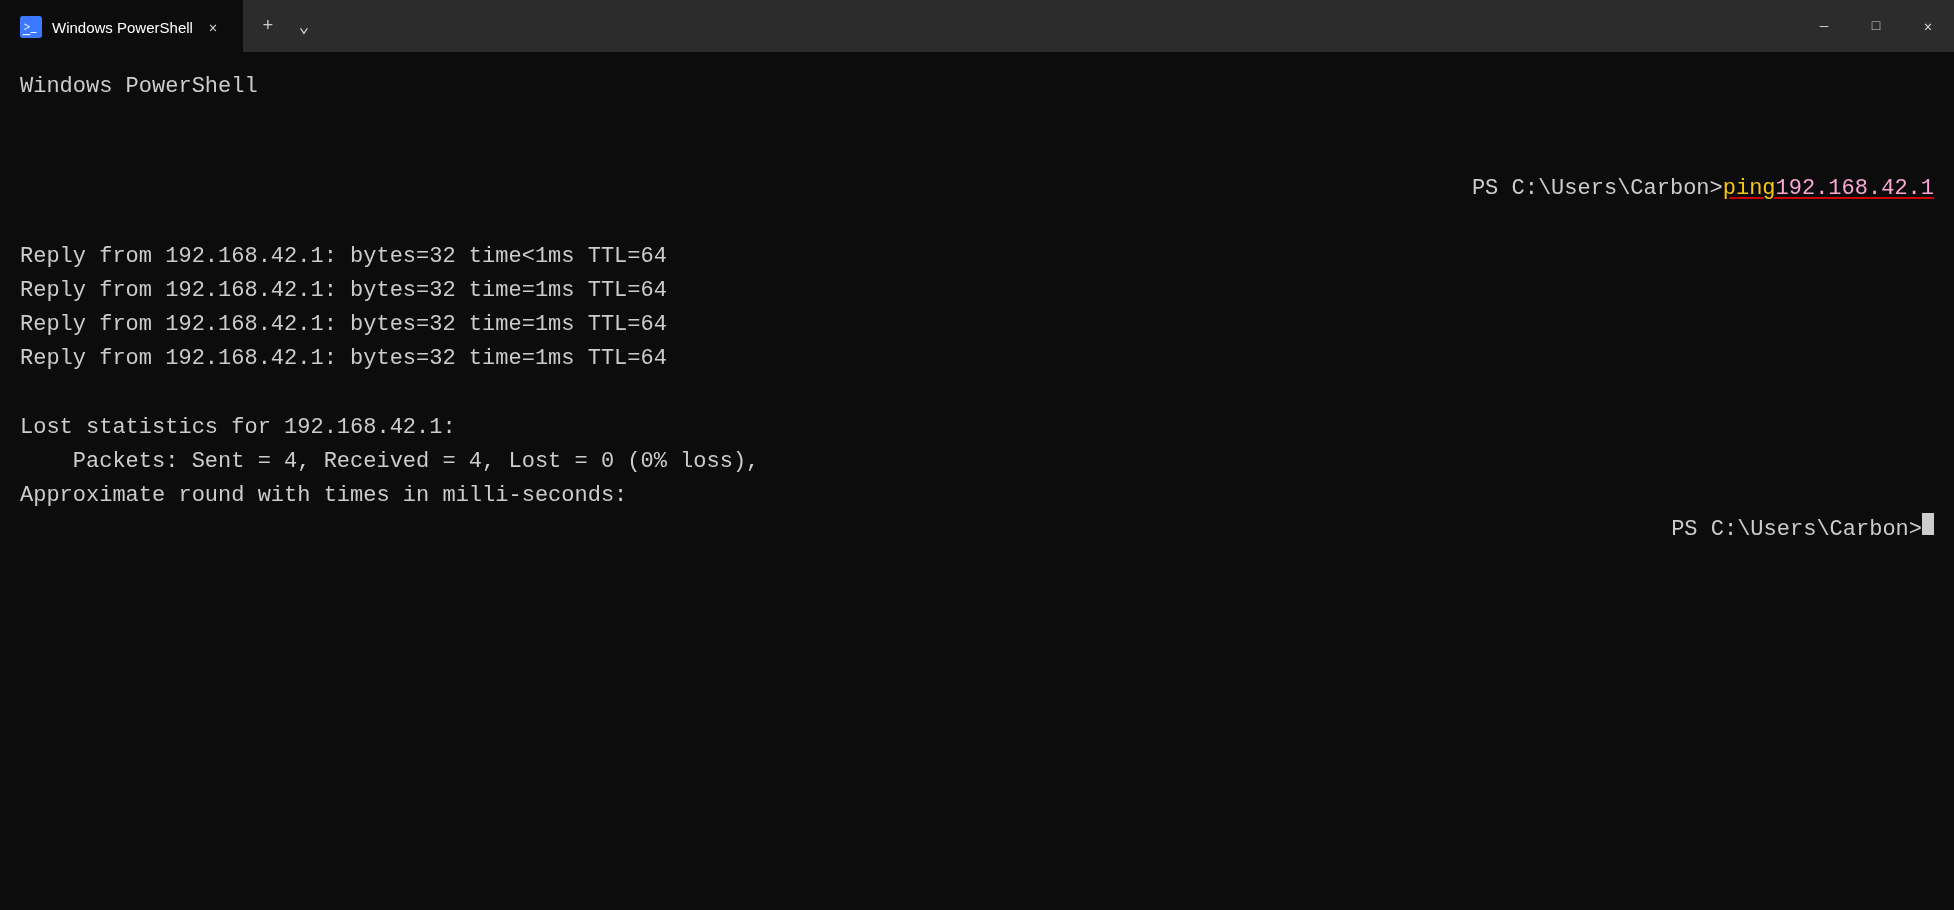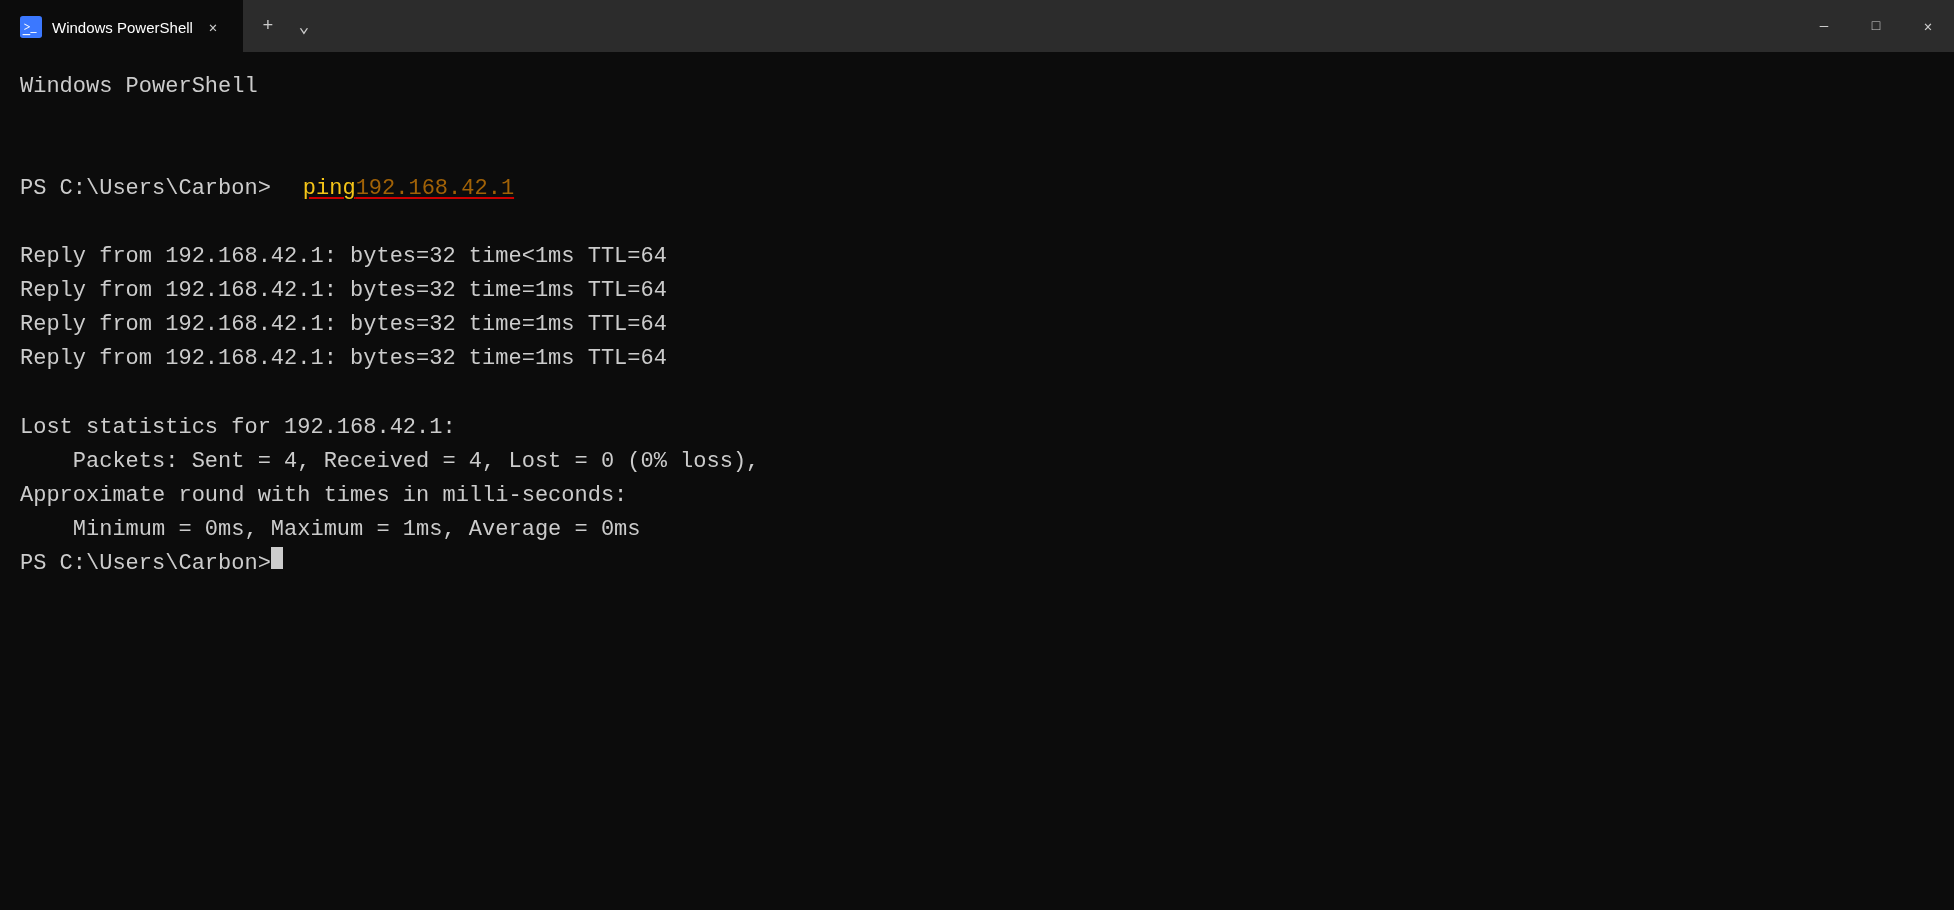--- a/index.html
+++ b/index.html
@@ -132,36 +132,36 @@
     .terminal-line.empty {
       height: 34px;
     }
 
     .prompt-line {
       display: flex;
       align-items: baseline;
       font-size: 22px;
       line-height: 1.55;
       font-family: 'Courier New', Courier, monospace;
+      justify-content: flex-end;
     }
 
     .prompt-text {
       color: #cccccc;
     }
 
     .cmd-ping {
       color: #f5c518;
       text-decoration: underline;
       text-decoration-color: #cc0000;
       text-underline-offset: 3px;
-      margin-left: 32px;
     }
 
     .cmd-args {
-      color: #a16207;
+      color: #f9a8d4;
       text-decoration: underline;
       text-decoration-color: #cc0000;
       text-underline-offset: 3px;
     }
 
     .cursor {
       display: inline-block;
       width: 12px;
       height: 22px;
       background: #cccccc;
@@ -216,20 +216,19 @@
 
     <div class="terminal-line empty"></div>
     <div class="terminal-line">Reply from 192.168.42.1: bytes=32 time&lt;1ms TTL=64</div>
     <div class="terminal-line">Reply from 192.168.42.1: bytes=32 time=1ms TTL=64</div>
     <div class="terminal-line">Reply from 192.168.42.1: bytes=32 time=1ms TTL=64</div>
     <div class="terminal-line">Reply from 192.168.42.1: bytes=32 time=1ms TTL=64</div>
     <div class="terminal-line empty"></div>
     <div class="terminal-line">Lost statistics for 192.168.42.1:</div>
     <div class="terminal-line">    Packets: Sent = 4, Received = 4, Lost = 0 (0% loss),</div>
     <div class="terminal-line">Approximate round with times in milli-seconds:</div>
-    <div class="terminal-line">    Minimum = 0ms, Maximum = 1ms, Average = 0ms</div>
 
     <div class="prompt-line">
       <span class="prompt-text">PS C:\Users\Carbon&gt; </span>
         <span class="cursor"></span>
     </div>
   </div>
 </div>
 
 </body></html>

